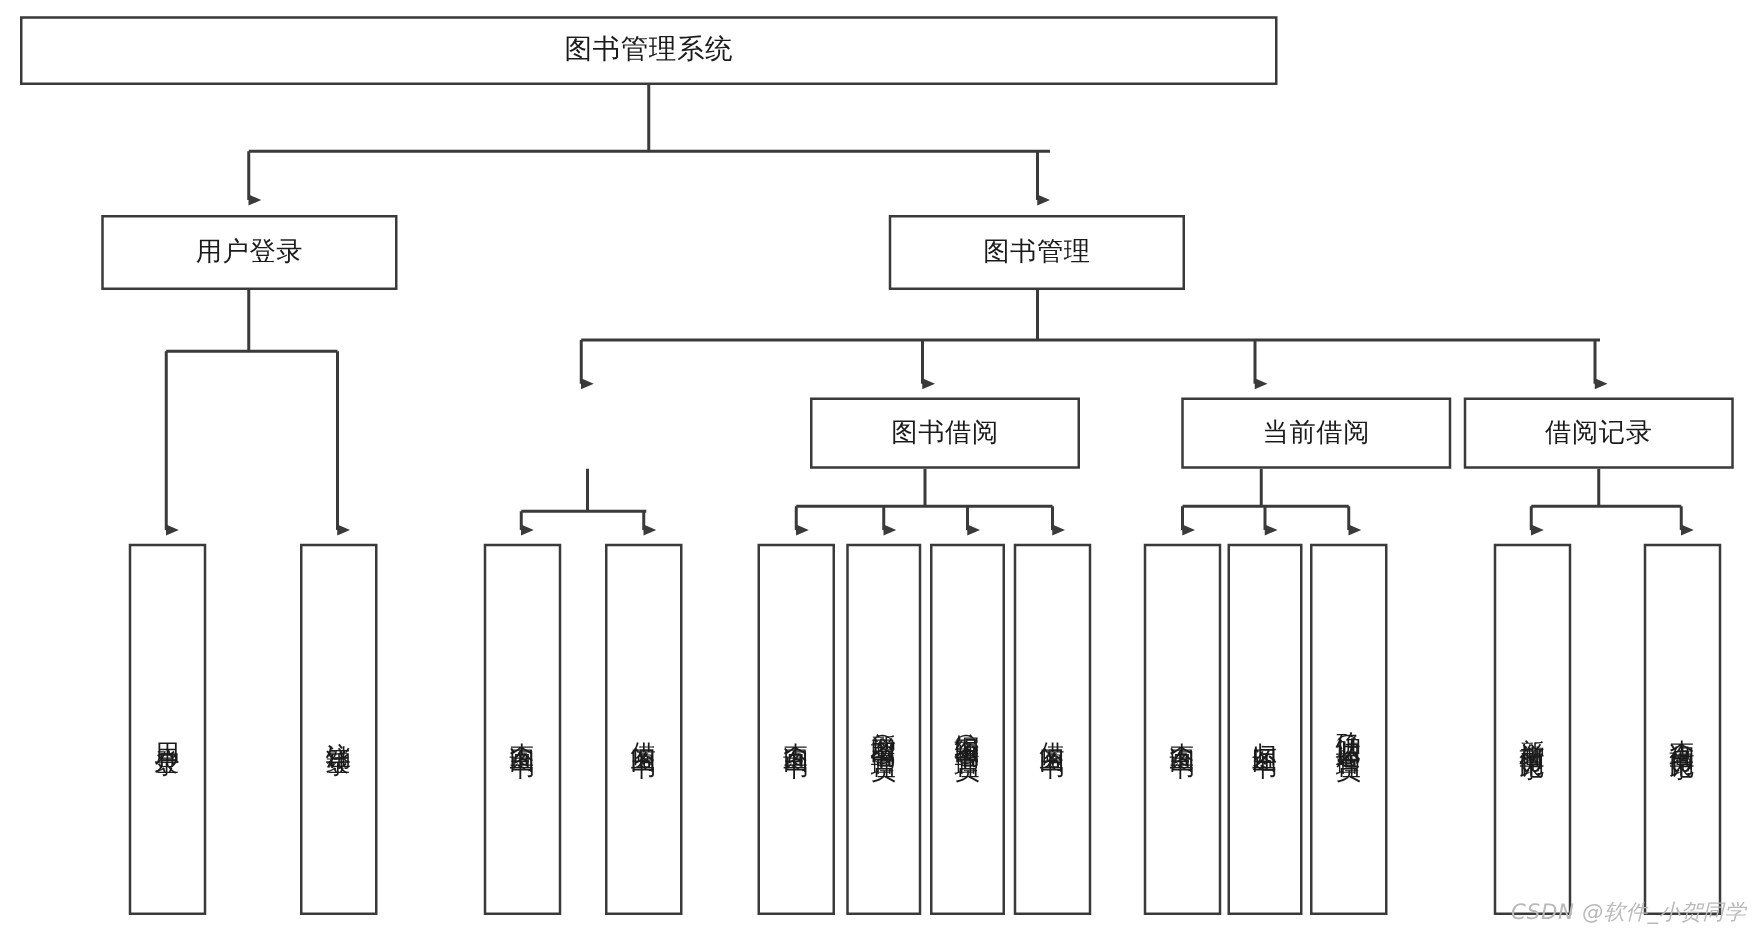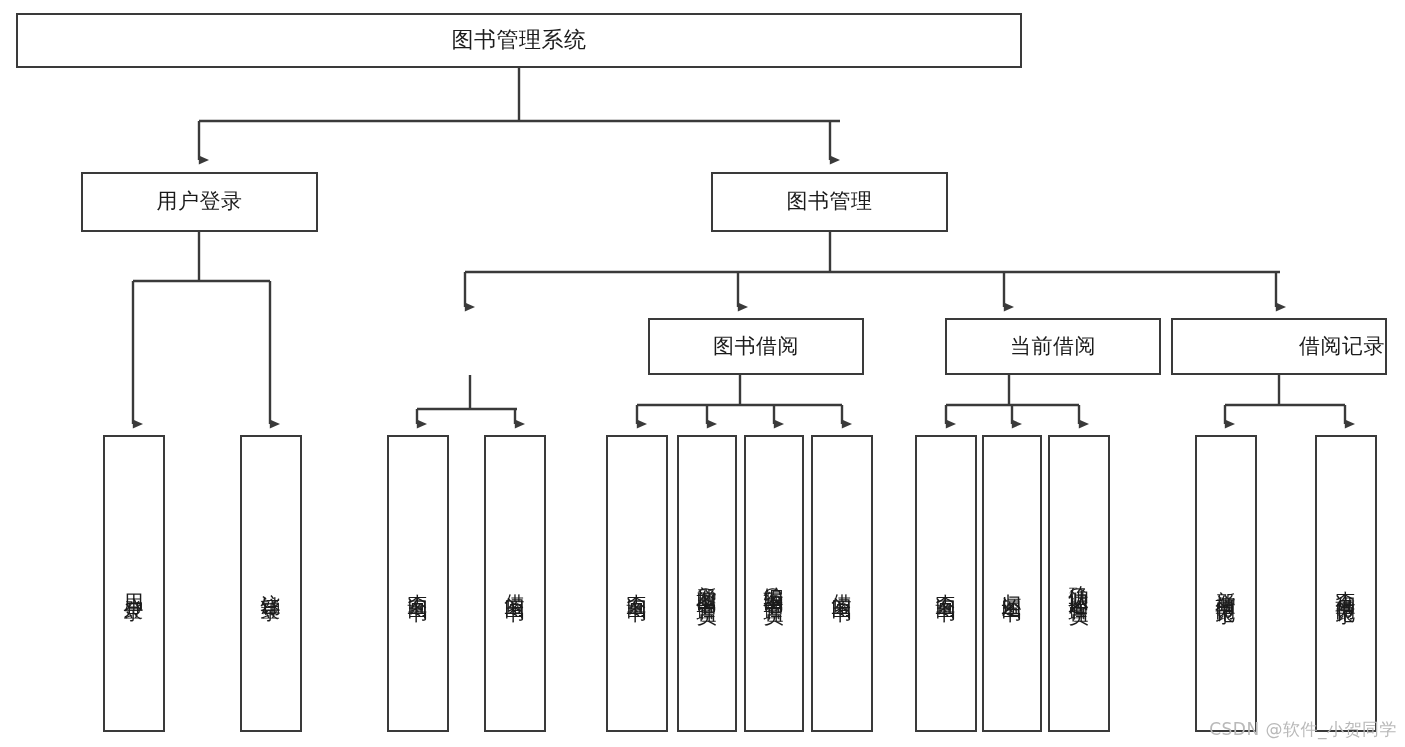--- a/index.html
+++ b/index.html
@@ -57,20 +57,21 @@
   #watermark {
     position: absolute;
     right: 8px;
     bottom: 6px;
     color: #b9b9b9;
     font-size: 17px;
     letter-spacing: 0.5px;
     white-space: nowrap;
     z-index: 5;
     font-family: "DejaVu Sans", "Liberation Sans", sans-serif;
+    font-style: italic;
   }
 </style>
 </head>
 <body>
 
 <div id="diagram-root">
 
   <svg id="connector-layer" viewBox="0 0 1405 747">
     <defs>
       <marker id="arrow" markerWidth="10" markerHeight="11" refX="4.6" refY="10.4" orient="auto-start-reverse" markerUnits="userSpaceOnUse">
@@ -131,21 +132,21 @@
   <div class="node-box" style="left:711px; top:172px; width:237px; height:60px;">
     <span class="node-label">图书管理</span>
   </div>
 
   <div class="node-box" style="left:648px; top:318px; width:216px; height:57px;">
     <span class="node-label">图书借阅</span>
   </div>
   <div class="node-box" style="left:901px; top:318px; width:216px; height:57px;margin-left:44px;">
     <span class="node-label">当前借阅</span>
   </div>
-  <div class="node-box" style="left:1171px; top:318px; width:216px; height:57px;justify-content:flex-end;">
+  <div class="node-box" style="left:1171px; top:318px; width:216px; height:57px;">
     <span class="node-label">借阅记录</span>
   </div>
 
   <div class="node-box vertical" style="left:103px; top:435px; width:62px; height:297px;">
     <span class="node-label">用户登录</span>
   </div>
   <div class="node-box vertical" style="left:240px; top:435px; width:62px; height:297px;">
     <span class="node-label">注销登录</span>
   </div>
 

